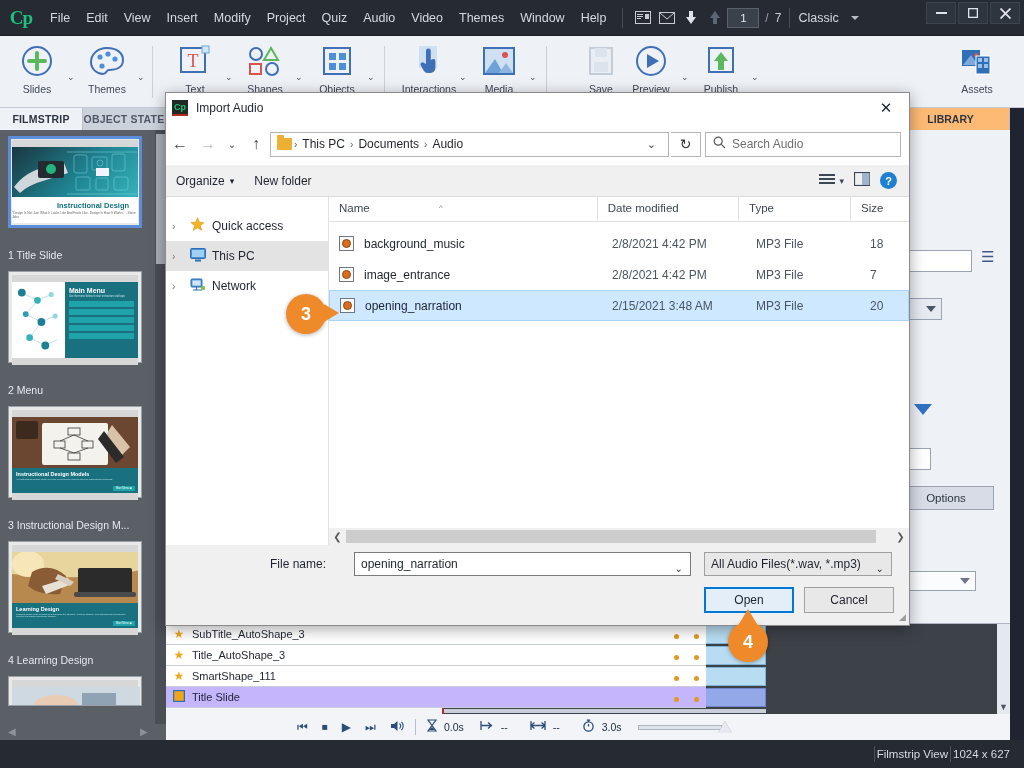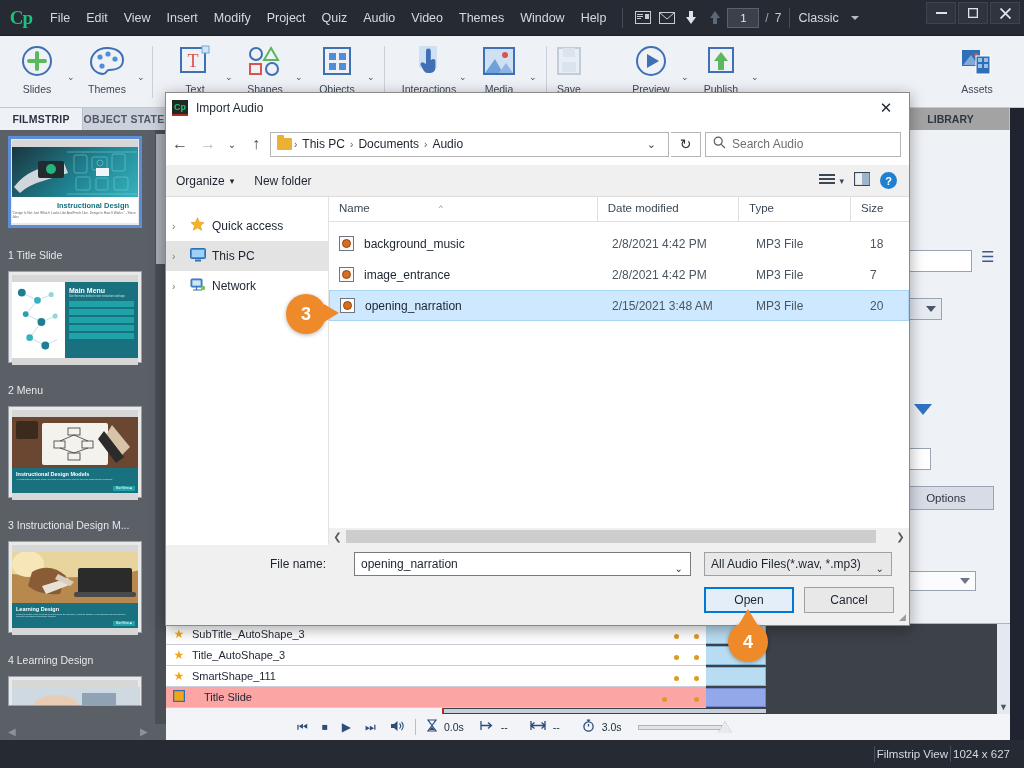--- a/index.html
+++ b/index.html
@@ -75,34 +75,34 @@
   .th-bar { height: 7px; background: #d7d7d7; }
   .th-pic { height: 50px; position: relative; overflow: hidden; }
   .th-cap { background: #ffffff; height: 26px; display:flex; flex-direction:column; align-items:center; justify-content:center; }
   .th-title { font-size: 7.5px; color: #15707f; font-weight: bold; padding-left: 36px; }
   .th-sub { font-size: 3.2px; color: #666; margin-top: 1px; }
 
   
   .rightpanel { position: absolute; top: 108px; right: 0; width: 1024px; bottom: 28px; background: #eef1f6; }
   .rp-tabs { position: absolute; top: 0; right: 0; width: 1024px; height: 22px; background: #ccd2dc; display: flex; }
   .rp-tab { width: 118px; font-size: 10.5px; font-weight: bold; color: #2e3542; text-align: center; line-height: 22px; border-right: 1px solid #b9c0cb; }
-  .rp-tab.on { background: #a3a3a3; }
+  .rp-tab.on { background: #fdba74; }
   .rp-field { position: absolute; background: #fff; border: 1px solid #9aa3b2; }
   .rp-combo { position: absolute; background: #e6eaf1; border: 1px solid #9aa3b2; display: flex; align-items: center; justify-content: flex-end; padding-right: 5px; }
   .rp-combo.white { background: #fbfcfe; }
   .tri-dn { width: 0; height: 0; border-left: 5px solid transparent; border-right: 5px solid transparent; border-top: 6px solid #4a5568; }
   .rp-btn { position: absolute; background: #d7dce6; border: 1px solid #9aa3b2; font-size: 11.5px; color: #2e3542; display: flex; align-items: center; justify-content: center; }
   .hamburger { position: absolute; color: #3f5a84; font-size: 15px; }
   .bigtri { position: absolute; width: 0; height: 0; border-left: 9px solid transparent; border-right: 9px solid transparent; border-top: 11px solid #2f72c4; }
 
   
   .timeline { position: absolute; left: 166px; right: 0; bottom: 28px; height: 117px; background: #f2f4f8; border-top: 1px solid #aeb5c1; }
   .tl-rows { position: absolute; left: 0; top: 0; width: 540px; }
   .tl-row { height: 21px; display: flex; align-items: center; border-bottom: 1px solid #c9cfda; background: #fff; }
-  .tl-row.sel { background: #fca5a5; gap: 12px; }
+  .tl-row.sel { background: #c4b5fd; }
   .tl-star { width: 26px; text-align: center; color: #f1a61a; font-size: 12px; }
   .tl-name { flex: 1; font-size: 11px; color: #1d2430; }
   .tl-dot { width: 20px; text-align: center; }
   .dot { display: inline-block; width: 5px; height: 5px; border-radius: 50%; background: #e09a22; }
   .tl-bars { position: absolute; left: 276px; top: 0; right: 0; bottom: 0; background: #3d4148; }
   .tl-bar { position: absolute; left: 2px; height: 19px; background: #b8ddf2; border: 1px solid #7fb4d6; font-size: 9.5px; color: #1d2430; line-height: 17px; padding-left: 4px; overflow: hidden; white-space: nowrap; width: 322px; }
   .tl-bar.slide { background: #92a8e8; border-color: #6f86cd; }
   .tl-playhead { position: absolute; left: 0; top: 0; bottom: 0; width: 2px; background: #b02b22; }
   .tl-controls { position: absolute; left: 0; right: 0; bottom: 0; height: 26px; background: #f2f4f8; display: flex; align-items: center; }
   .tlc-ico { color: #2c4d7a; font-size: 12px; margin: 0 7px; }
@@ -359,21 +359,21 @@
               <path d="M17 27 L24 17 L31 27 Z" fill="#8fb6e2"></path>
             </svg>
         </div>
         <div class="rb-lbl">Media</div>
       </div>
       <div class="rb-chev" style="margin-top:18px">⌄</div>
     </div>
 
     <div class="rb-divider" style="left:546px"></div>
 
-    <div class="rb-group" style="left:540px">
+    <div class="rb-group" style="left:572px">
       <div class="rb-btn">
         <div class="rb-ico">
           <svg width="28" height="32" viewBox="0 0 28 32">
               <rect x="3" y="3" width="22" height="26" fill="#e9eef5" stroke="#c3ccd9" stroke-width="2"></rect>
               <rect x="8" y="3" width="12" height="9" fill="#dbe3ed"></rect>
               <rect x="7" y="17" width="14" height="10" fill="#dbe3ed"></rect>
             </svg>
         </div>
         <div class="rb-lbl">Save</div>
       </div>

